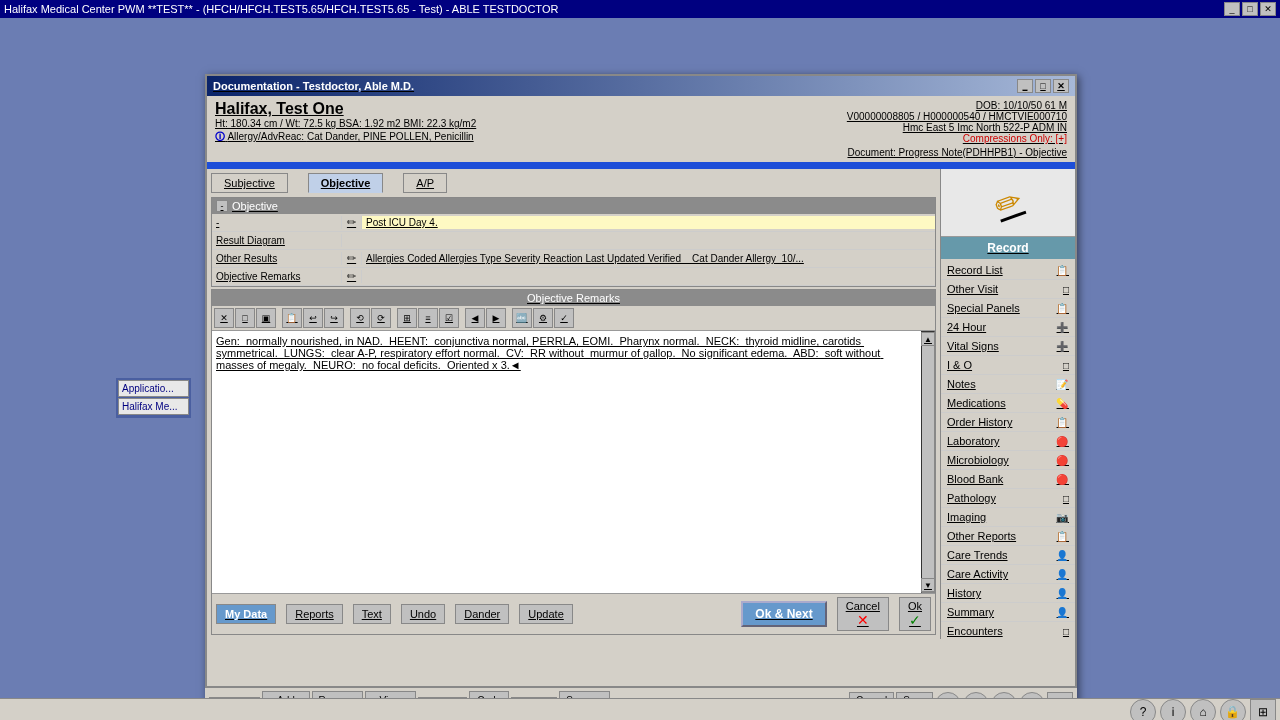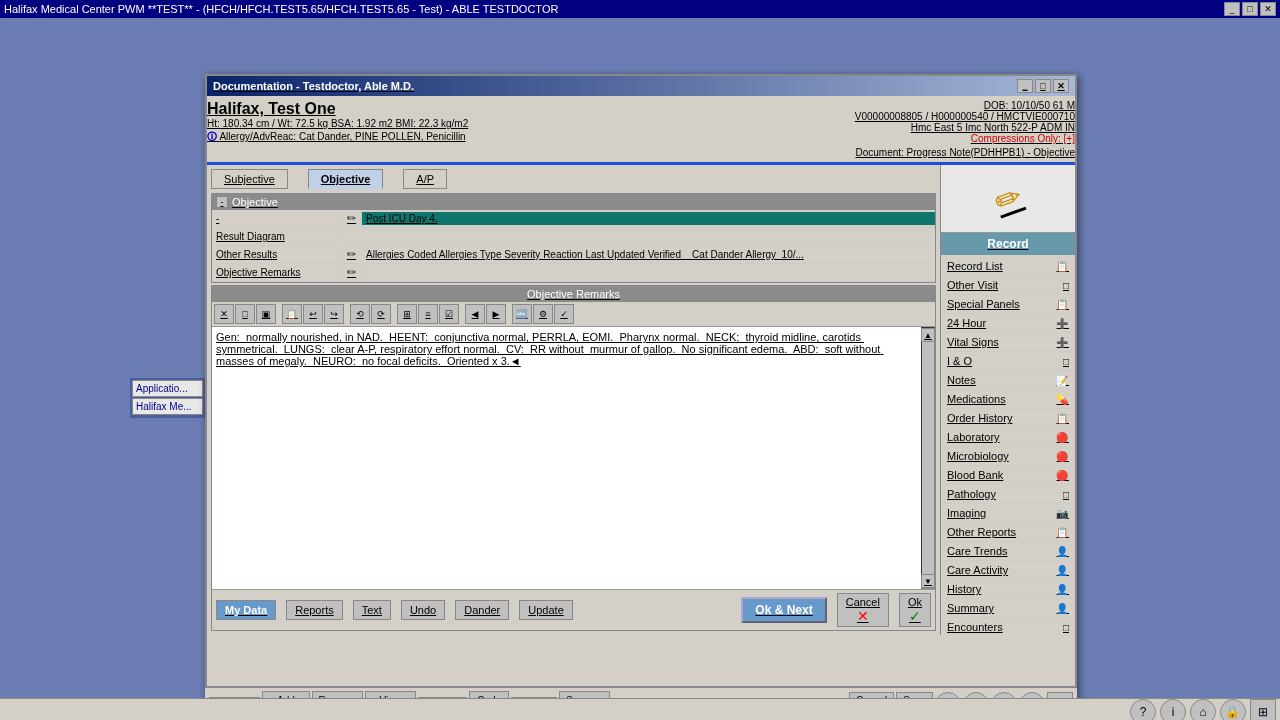--- a/index.html
+++ b/index.html
@@ -41,21 +41,21 @@
     .app-bg {
       background: #6b7db3;
       width: 1280px;
       height: 706px;
       position: relative;
     }
 
     
     .left-panel {
       position: absolute;
-      left: 130px;
+      left: 116px;
       top: 360px;
       width: 75px;
       background: #4a5fa0;
       padding: 2px;
     }
     .left-panel-item {
       background: #e8e8e8;
       border: 1px solid #888;
       padding: 2px 3px;
       margin-bottom: 1px;
@@ -98,22 +98,22 @@
       align-items: center;
       justify-content: center;
       font-size: 9px;
       cursor: pointer;
       border: 1px solid #888;
     }
 
     
     .patient-header {
       background: #d4d0c8;
-      padding: 4px 0;
-      border-bottom: 3px solid #1d4ed8;
+      padding: 4px 8px;
+      border-bottom: 7px solid #1d4ed8;
     }
     .patient-name {
       font-size: 16px;
       font-weight: bold;
       color: #000;
     }
     .patient-allergy {
       font-size: 10px;
       color: #000;
     }
@@ -211,21 +211,21 @@
       align-items: center;
       justify-content: center;
       background: #d4d0c8;
       border-right: 1px solid #ccc;
     }
     .data-row-value {
       padding: 1px 4px;
       font-size: 10px;
       flex: 1;
     }
-    .data-row-value.yellow { background: #0f766e; }
+    .data-row-value.yellow { background: #fef9c3; }
 
     
     .remarks-header {
       background: #8b8b8b;
       color: white;
       text-align: center;
       padding: 2px;
       font-size: 11px;
     }
 

